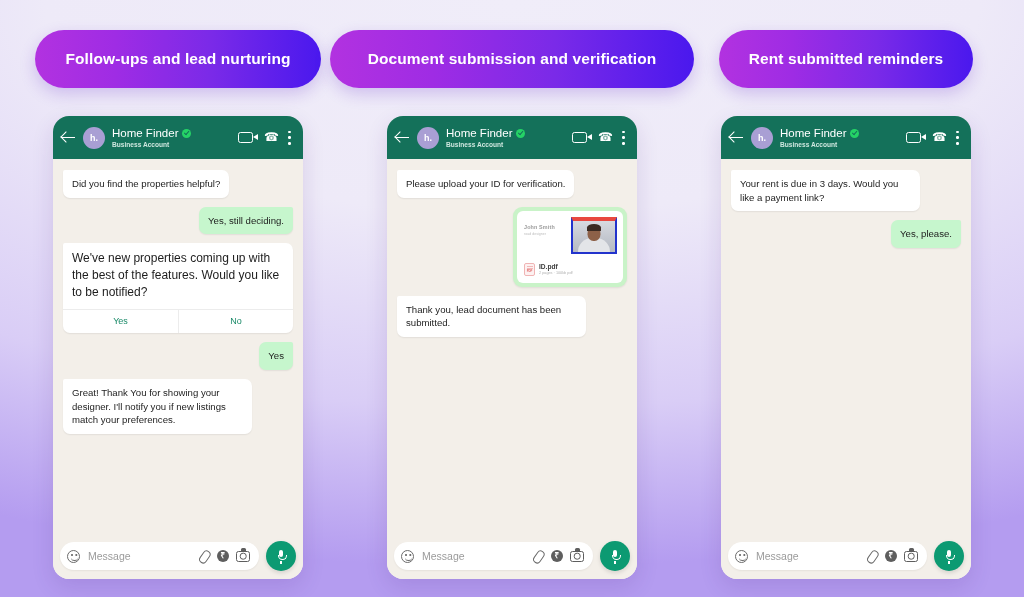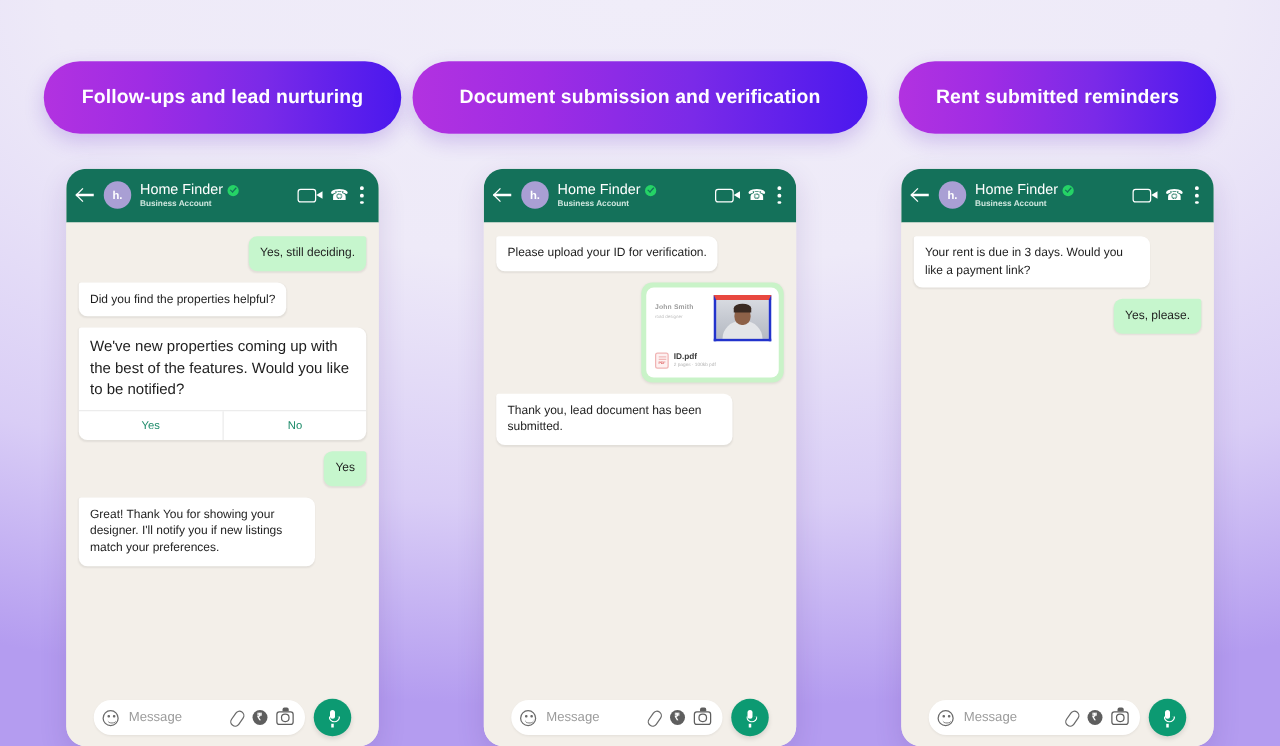--- a/index.html
+++ b/index.html
@@ -27,21 +27,20 @@
     display: flex;
     justify-content: space-between;
     padding: 0 22px;
   }
 
   .column {
     width: 312px;
     display: flex;
     flex-direction: column;
     align-items: center;
-    margin-top: 19px;
   }
 
   
   .pill {
     margin-top: 30px;
     height: 58px;
     border-radius: 30px;
     display: flex;
     align-items: center;
     justify-content: center;
@@ -394,21 +393,21 @@
     border-right: 1px solid #7a7a7a;
     transform: rotate(45deg) translate(0.3px, 0.4px);
   }
 
   
   .input-bar {
     flex: 0 0 auto;
     height: 46px;
     display: flex;
     align-items: center;
-    padding: 0 22px;
+    padding: 0 7px;
     gap: 7px;
     background: #f3efe9;
   }
   .input-pill {
     flex: 1 1 auto;
     height: 28px;
     background: #ffffff;
     border-radius: 16px;
     display: flex;
     align-items: center;
@@ -561,25 +560,25 @@
             <div class="ic-phone">☎</div>
             <div class="ic-dots">
                 <i></i>
                 <i></i>
                 <i></i>
               </div>
           </div>
         </div>
 
         <div class="chat-body">
+          <div class="row in">
+            <div class="bubble in">Did you find the properties helpful?</div>
+          </div>
           <div class="row out">
             <div class="bubble out">Yes, still deciding.</div>
-          </div>
-          <div class="row in">
-            <div class="bubble in">Did you find the properties helpful?</div>
           </div>
           <div class="row in">
             <div class="card-bubble">
               <div class="card-text">We've new properties coming up with the best of the features. Would you like to be notified?</div>
               <div class="quick-replies">
                 <div class="qr">Yes</div>
                 <div class="qr">No</div>
               </div>
             </div>
           </div>

